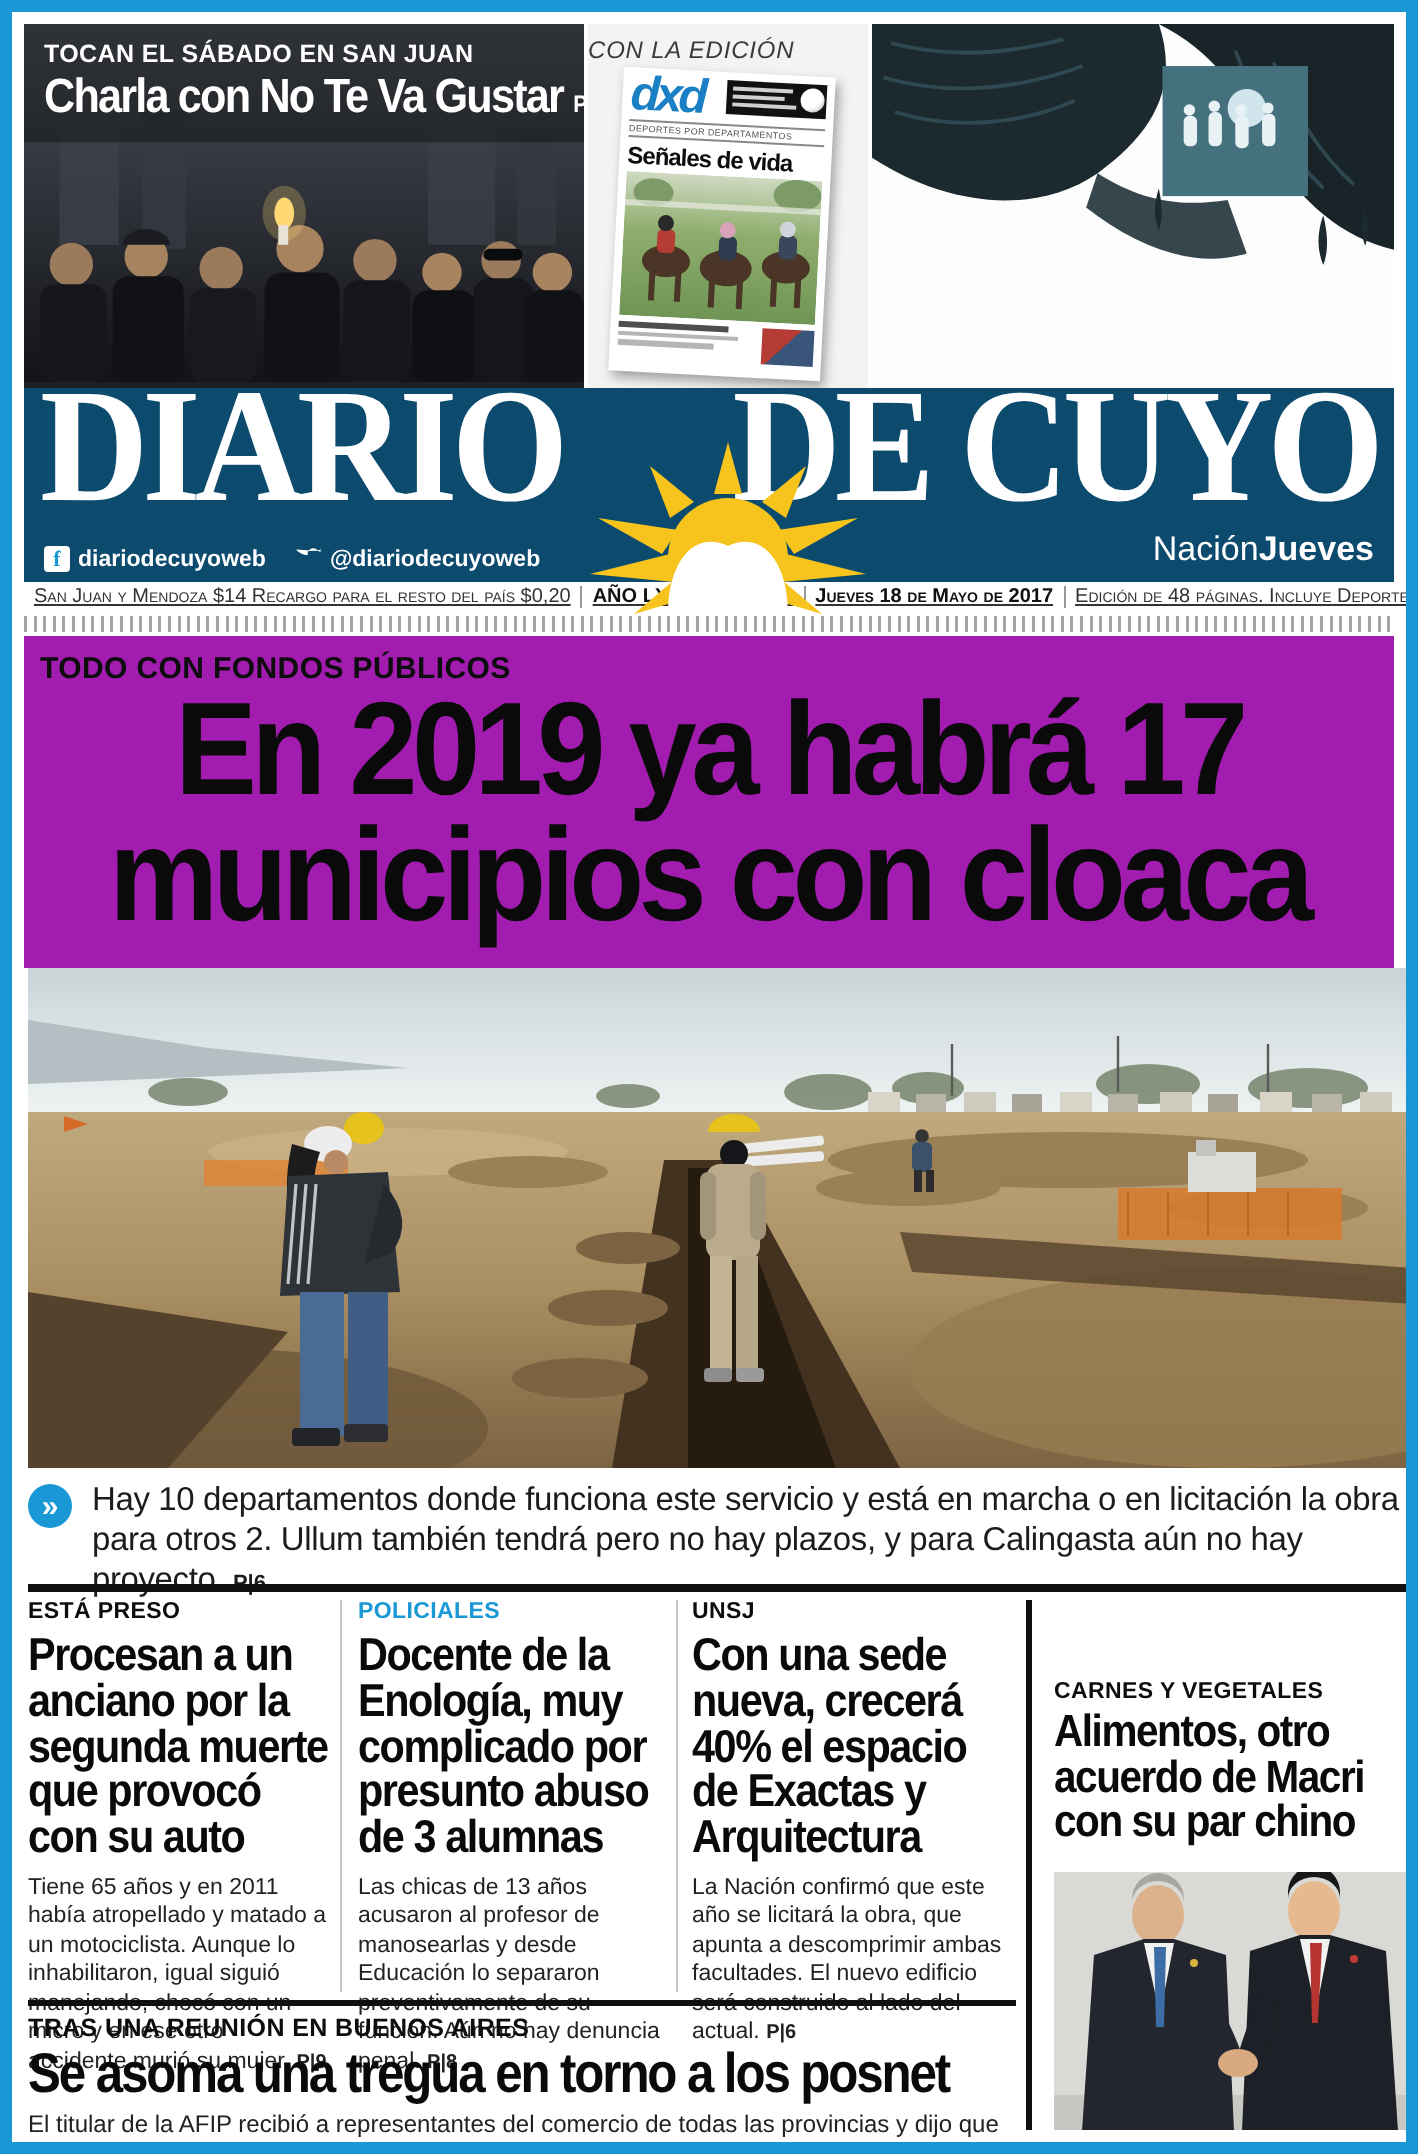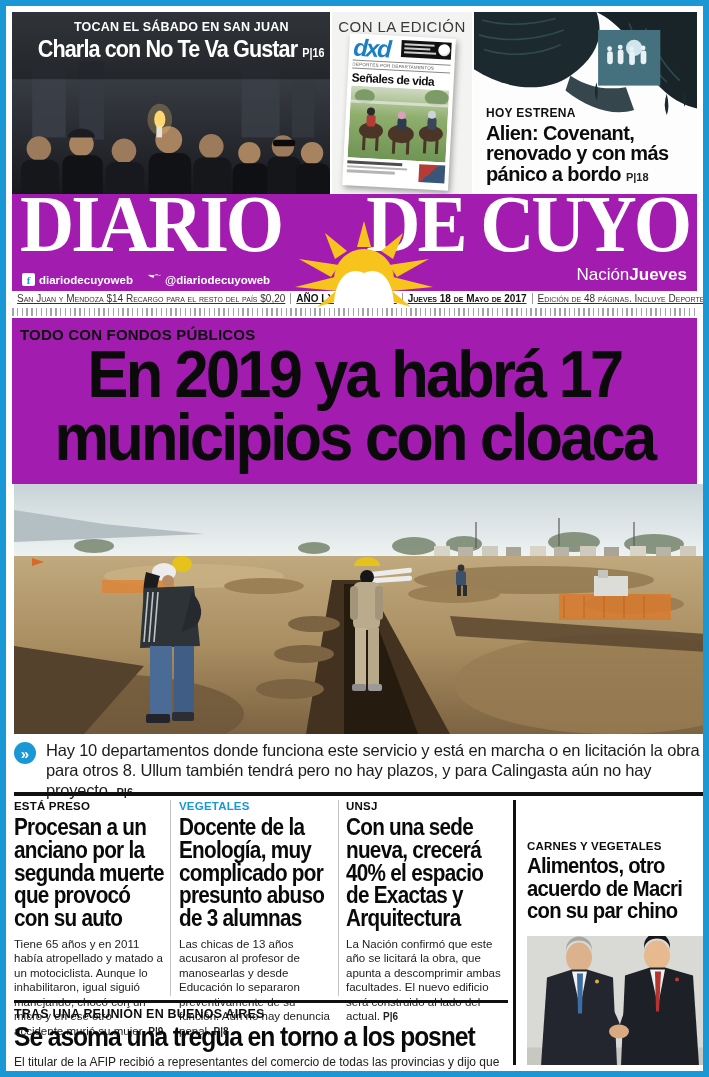--- a/index.html
+++ b/index.html
@@ -2,31 +2,31 @@
 <html><head>
 <meta charset="utf-8">
 <style>
   html,body{margin:0;padding:0;width:709px;height:1077px;overflow:hidden;background:#fff;
     font-family:"Liberation Sans",sans-serif;-webkit-font-smoothing:antialiased;}
   .frame{position:relative;width:709px;height:1077px;box-sizing:border-box;
     border:6px solid #1a98d5;background:#fff;overflow:hidden;}
 
   
   .promo-row{position:absolute;left:6px;top:6px;right:6px;height:182px;display:flex;}
-  .promo-band{position:relative;width:318px;flex:none;overflow:hidden;background:#1d2025;text-align:center;}
+  .promo-band{position:relative;width:280px;flex:none;overflow:hidden;background:#1d2025;}
   .promo-band svg{position:absolute;inset:0;}
   .promo-band .txt{position:absolute;left:10px;top:8px;color:#fff;z-index:2;}
   .promo-kicker{font-size:12.5px;font-weight:bold;letter-spacing:.2px;}
   .promo-band .hl{font-size:24px;font-weight:bold;letter-spacing:-1px;line-height:1;
      width:111%;transform:scaleX(.9);transform-origin:0 0;margin-top:3px;white-space:nowrap;}
   .pref{font-size:11px;font-weight:bold;letter-spacing:0;}
   .promo-band .pref{font-size:12px;}
 
   .promo-insert{position:relative;width:140px;flex:none;background:#f3f4f2;border-left:2px solid #fff;border-right:2px solid #fff;overflow:hidden;}
-  .insert-label{margin-top:6px;text-align:center;font-size:15px;color:#3a3a3a;letter-spacing:.4px;}
+  .insert-label{margin-top:6px;text-align:left;font-size:12px;color:#3a3a3a;letter-spacing:.4px;font-style:italic;}
   .mini-cover{position:absolute;left:14px;top:24px;width:106px;height:152px;background:#fff;
      box-shadow:2px 3px 6px rgba(0,0,0,.35);transform:rotate(3deg);padding:4px;box-sizing:border-box;}
   .mini-top{display:flex;align-items:flex-start;justify-content:space-between;}
   .dxd{font-size:24px;line-height:.85;font-weight:bold;font-style:italic;color:#1a7fc4;letter-spacing:-2px;}
   .mini-bar{width:50px;height:17px;background:#111;position:relative;}
   .mini-bar .l{position:absolute;left:3px;height:2px;background:#cfcfcf;}
   .mini-ball{position:absolute;right:1px;top:2px;width:12px;height:12px;border-radius:50%;
      background:radial-gradient(circle at 35% 30%,#fff 55%,#999 100%);}
   .mini-strip{border-top:1px solid #888;border-bottom:1px solid #888;font-size:4.5px;color:#555;
      padding:1px 0;margin-top:2px;letter-spacing:.2px;white-space:nowrap;overflow:hidden;}
@@ -40,21 +40,21 @@
 
   .promo-movie{position:relative;flex:1;background:#fdfdfd;overflow:hidden;}
   .promo-movie svg{position:absolute;inset:0;}
   .movie-txt{position:absolute;left:12px;bottom:10px;z-index:2;}
   .movie-kicker{font-size:12px;font-weight:bold;color:#111;letter-spacing:.3px;}
   .movie-hl{font-size:20px;font-weight:bold;color:#0b0b0b;letter-spacing:-.6px;line-height:1.02;
      margin-top:3px;width:215px;}
   .movie-hl .pref{color:#222;}
 
   
-  .masthead{position:absolute;left:6px;top:188px;right:6px;height:97px;background:#a21caf;padding-left:32px;}
+  .masthead{position:absolute;left:6px;top:188px;right:6px;height:97px;background:#0c4a6e;padding-left:32px;}
   .mast-title{position:absolute;left:8px;right:8px;top:-7px;display:flex;justify-content:space-between;
      color:#fff;font-family:"Liberation Serif",serif;font-weight:bold;font-size:75px;
      letter-spacing:-3px;line-height:1;}
   .mast-title span{transform:scaleY(1.08);transform-origin:center 70%;}
   .sun{position:absolute;left:283px;bottom:-16px;width:138px;height:86px;z-index:3;}
   .social{position:absolute;left:10px;bottom:5px;display:flex;align-items:center;gap:14px;color:#fff;font-size:11.5px;font-weight:bold;}
   .soc{display:flex;align-items:center;gap:4px;}
   .fb-icon{width:13px;height:13px;background:#fff;color:#1a98d5;font-weight:bold;font-size:11px;
      display:flex;align-items:flex-end;justify-content:center;border-radius:2px;font-family:"Liberation Serif",serif;}
   .tw-icon{width:14px;height:12px;}
@@ -245,25 +245,20 @@
             <circle cx="193" cy="45" r="3"></circle>
           <rect x="204" y="47" width="7" height="17" rx="3"></rect>
             <circle cx="207" cy="44" r="3"></circle>
         </g>
         <g fill="#1c2a2f">
           <path d="M150 86 q3 14 0 22 q-4 -10 0 -22z"></path>
           <path d="M236 100 q4 16 0 26 q-5 -12 0 -26z"></path>
           <path d="M258 96 q3 12 0 20 q-4 -9 0 -20z"></path>
         </g>
       </svg>
-      <div class="movie-txt">
-        <div class="movie-kicker">HOY ESTRENA</div>
-        <div class="movie-hl"><span>Alien: Covenant, renovado y con más pánico a bordo</span>
-          <span class="pref">P|18</span></div>
-      </div>
     </div>
   </div>
 
   <div class="masthead">
     <div class="mast-title">
       <span>DIARIO</span>
       <span>DE CUYO</span>
     </div>
     <svg class="sun" viewBox="0 0 138 86">
       <g fill="#f6c41d">
@@ -414,36 +409,36 @@
       <rect x="136" y="162" width="22" height="72" fill="#4a6b96"></rect>
       <rect x="160" y="162" width="20" height="70" fill="#3f5d85"></rect>
       <rect x="132" y="230" width="24" height="9" rx="2" fill="#22242a"></rect>
         <rect x="158" y="228" width="22" height="9" rx="2" fill="#2c2e34"></rect>
     </g>
     <polygon points="18,74 30,78 18,82" fill="#d86a28"></polygon>
   </svg>
 
   <div class="summary">
     <div class="chev">»</div>
-    <p><span>Hay 10 departamentos donde funciona este servicio y está en marcha o en licitación la obra para otros 8. Ullum también tendrá pero no hay plazos, y para Calingasta aún no hay proyecto.</span>
+    <p><span>Hay 10 departamentos donde funciona este servicio y está en marcha o en licitación la obra para otros 2. Ullum también tendrá pero no hay plazos, y para Calingasta aún no hay proyecto.</span>
       <span class="pref">P|6</span></p>
   </div>
 
   <div class="rule-h"></div>
 
   <div class="col c1">
     <div class="kicker">ESTÁ PRESO</div>
     <div class="hl">Procesan a un anciano por la segunda muerte que provocó con su auto</div>
     <p class="body"><span>Tiene 65 años y en 2011 había atropellado y matado a un motociclista. Aunque lo inhabilitaron, igual siguió manejando, chocó con un micro y en ese otro accidente murió su mujer.</span>
       <span class="pref">P|9</span></p>
   </div>
   <div class="vdiv vd1"></div>
 
   <div class="col c2">
-    <div class="kicker blue">VEGETALES</div>
+    <div class="kicker blue">POLICIALES</div>
     <div class="hl">Docente de la Enología, muy complicado por presunto abuso de 3 alumnas</div>
     <p class="body"><span>Las chicas de 13 años acusaron al profesor de manosearlas y desde Educación lo separaron preventivamente de su función. Aún no hay denuncia penal.</span>
       <span class="pref">P|8</span></p>
   </div>
   <div class="vdiv vd2"></div>
 
   <div class="col c3">
     <div class="kicker">UNSJ</div>
     <div class="hl">Con una sede nueva, crecerá 40% el espacio de Exactas y Arquitectura</div>
     <p class="body"><span>La Nación confirmó que este año se licitará la obra, que apunta a descomprimir ambas facultades. El nuevo edificio será construido al lado del actual.</span>

